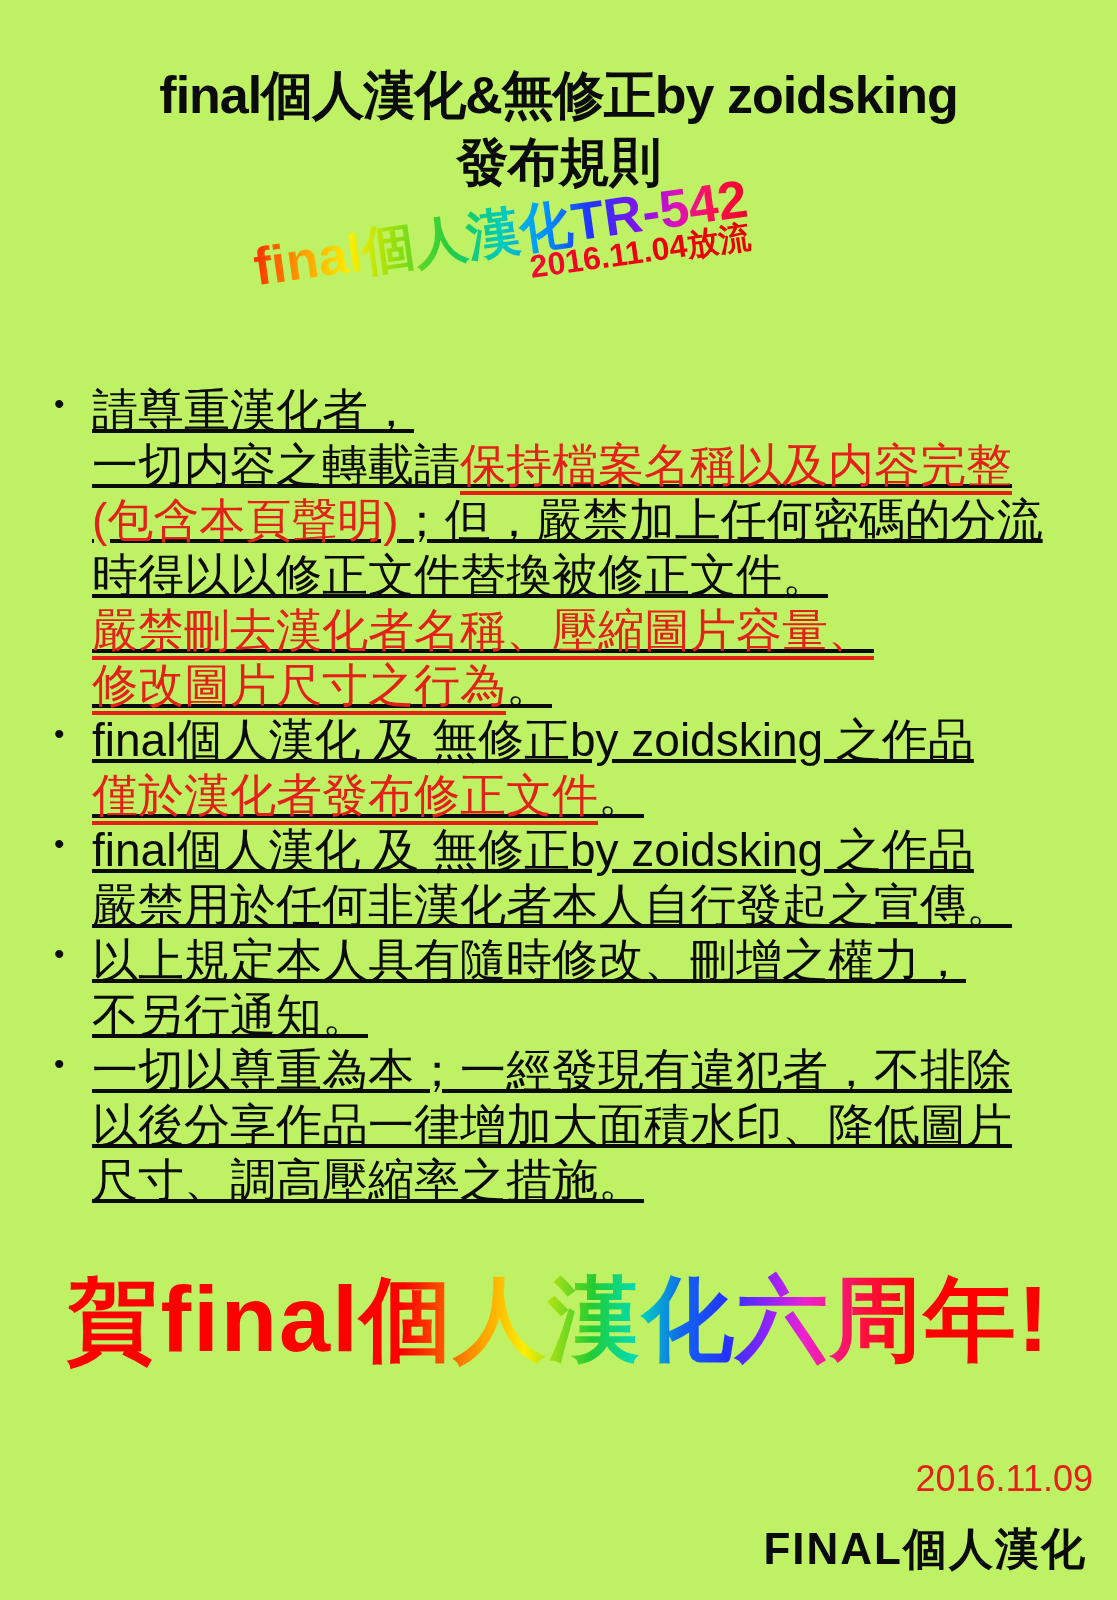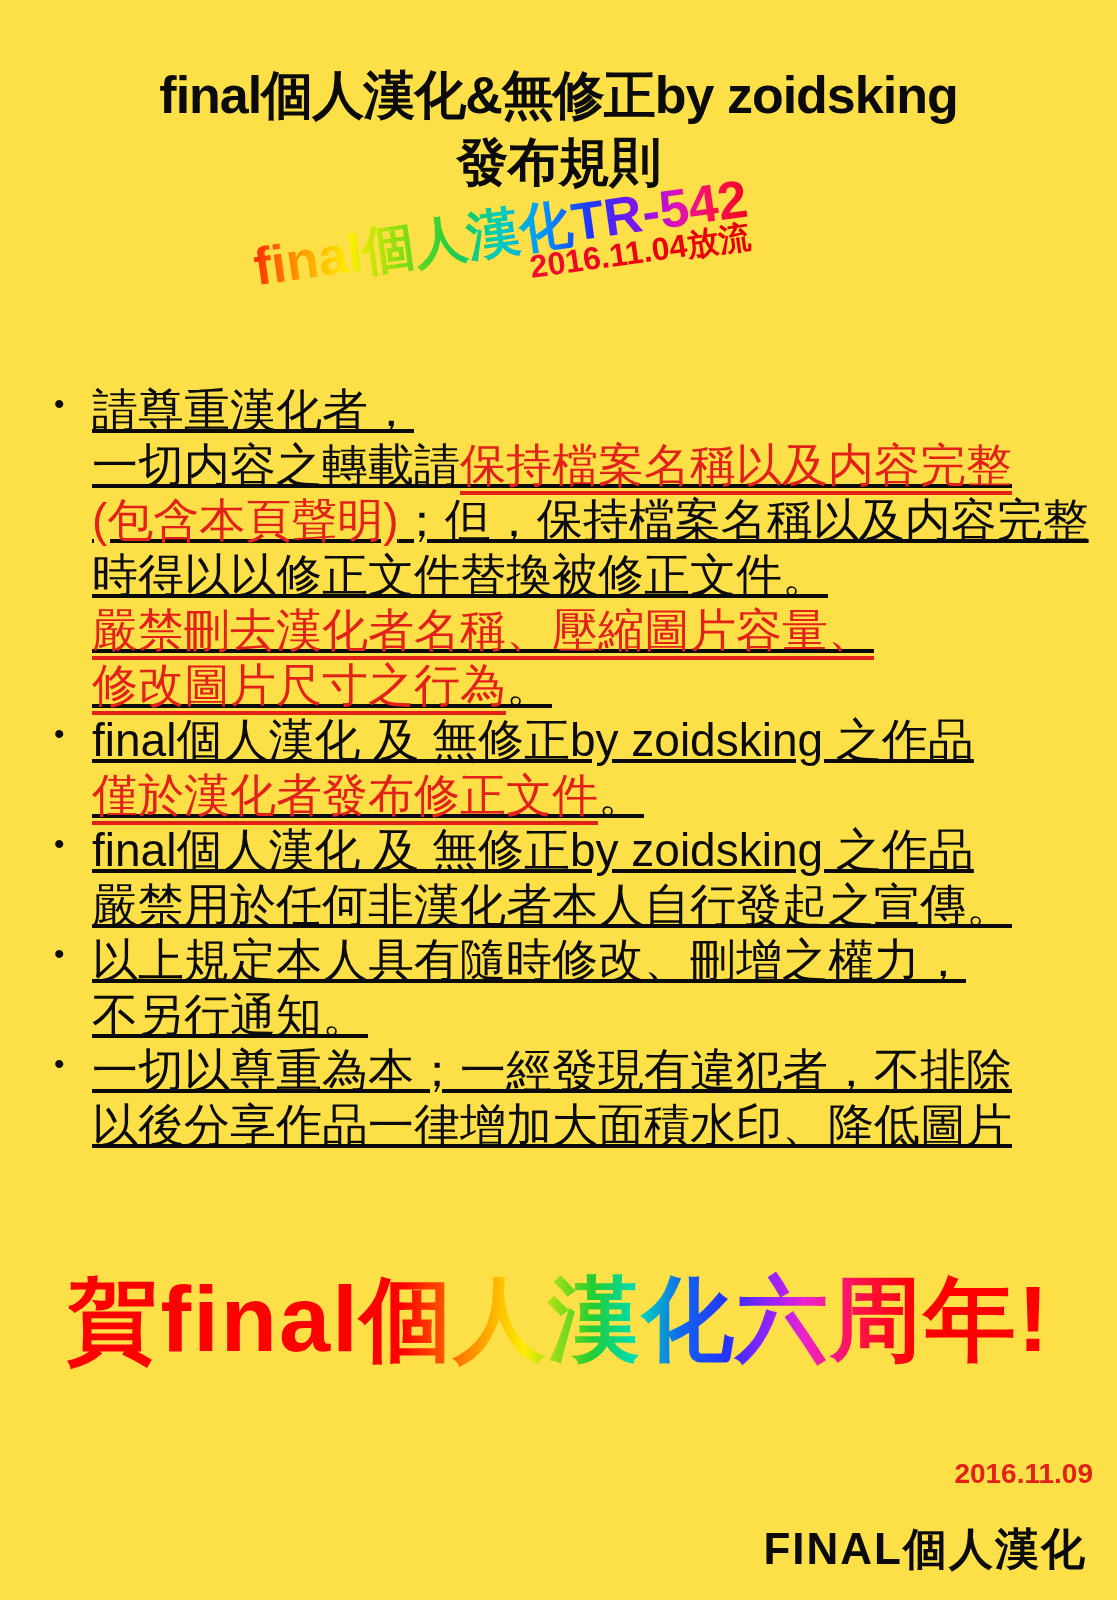--- a/index.html
+++ b/index.html
@@ -6,21 +6,21 @@
     --red:#e32119;
     --ink:#0b0b0b;
   }
   *{margin:0;padding:0;box-sizing:border-box;}
   html,body{background:#888;}
   .page{
     position:relative;
     width:1117px;
     height:1600px;
     margin:0 auto;
-    background:#fde047;
+    background:#bef264;
     overflow:hidden;
     font-family:"Liberation Sans","DejaVu Sans",sans-serif;
     color:var(--ink);
   }
   
   .title{
     position:absolute;
     top:62px;left:0;right:0;
     text-align:center;
     font-weight:bold;
@@ -89,22 +89,22 @@
     font-size:92px;
     font-weight:bold;
     letter-spacing:2px;
     white-space:nowrap;
     line-height:1.25;
   }
   .release-date{
     position:absolute;
     top:1458px;
     right:24px;
-    font-size:28px;
-    font-weight:bold;
+    font-size:36px;
+    font-weight:normal;
     color:var(--red);
   }
   .signature{
     position:absolute;
     top:1520px;
     right:30px;
     font-size:44px;
     font-weight:bold;
     letter-spacing:2px;
     color:var(--ink);
@@ -123,21 +123,21 @@
   <div class="stamp">
     <div class="stamp-main grad-text" style="background-image: linear-gradient(100deg, rgb(255, 34, 0) 0%, rgb(255, 153, 0) 10%, rgb(255, 238, 0) 20%, rgb(136, 221, 17) 30%, rgb(34, 204, 68) 40%, rgb(0, 204, 187) 50%, rgb(0, 153, 255) 58%, rgb(34, 51, 255) 68%, rgb(136, 17, 238) 78%, rgb(221, 17, 187) 85%, rgb(255, 17, 85) 92%, rgb(238, 0, 34) 100%);">final個人漢化TR-542</div>
     <div class="stamp-sub grad-text" style="background-image: linear-gradient(95deg, rgb(255, 20, 147) 0%, rgb(243, 18, 68) 45%, rgb(238, 0, 17) 75%, rgb(232, 0, 0) 100%);">2016.11.04放流</div>
   </div>
 
   <div class="rules">
       <div class="rule-item">
         <span class="rule-bullet">•</span>
         <div class="rule-line"><span>請尊重漢化者，</span></div>
         <div class="rule-line"><span>一切内容之轉載請</span><span class="red u">保持檔案名稱以及内容完整</span></div>
-        <div class="rule-line"><span class="red">(包含本頁聲明)</span><span>；但，保持檔案名稱以及内容完整</span></div>
+        <div class="rule-line"><span class="red">(包含本頁聲明)</span><span>；但，嚴禁加上任何密碼的分流</span></div>
         <div class="rule-line"><span>時得以以修正文件替換被修正文件。</span></div>
         <div class="rule-line"><span class="red u">嚴禁刪去漢化者名稱、壓縮圖片容量、</span></div>
         <div class="rule-line"><span class="red u">修改圖片尺寸之行為</span><span>。</span></div>
       </div>
       <div class="rule-item">
         <span class="rule-bullet">•</span>
         <div class="rule-line"><span>final個人漢化 及 無修正by zoidsking 之作品</span></div>
         <div class="rule-line"><span class="red u">僅於漢化者發布修正文件</span><span>。</span></div>
       </div>
       <div class="rule-item">
@@ -147,20 +147,21 @@
       </div>
       <div class="rule-item">
         <span class="rule-bullet">•</span>
         <div class="rule-line"><span>以上規定本人具有隨時修改、刪增之權力，</span></div>
         <div class="rule-line"><span>不另行通知。</span></div>
       </div>
       <div class="rule-item">
         <span class="rule-bullet">•</span>
         <div class="rule-line"><span>一切以尊重為本；一經發現有違犯者，不排除</span></div>
         <div class="rule-line"><span>以後分享作品一律增加大面積水印、降低圖片</span></div>
+        <div class="rule-line"><span>尺寸、調高壓縮率之措施。</span></div>
       </div>
     </div>
 
   <div class="banner grad-text" style="background-image: linear-gradient(92deg, rgb(254, 0, 0) 0%, rgb(254, 0, 0) 36%, rgb(255, 136, 0) 42%, rgb(255, 238, 0) 47%, rgb(34, 204, 51) 53%, rgb(0, 221, 187) 57%, rgb(17, 102, 238) 61%, rgb(34, 51, 255) 65%, rgb(153, 34, 255) 69%, rgb(238, 34, 204) 72%, rgb(255, 17, 68) 77%, rgb(254, 0, 0) 82%, rgb(254, 0, 0) 100%);">賀final個人漢化六周年!</div>
 
   <div class="release-date">2016.11.09</div>
 
   <div class="signature">FINAL個人漢化</div>
 
 </div>

